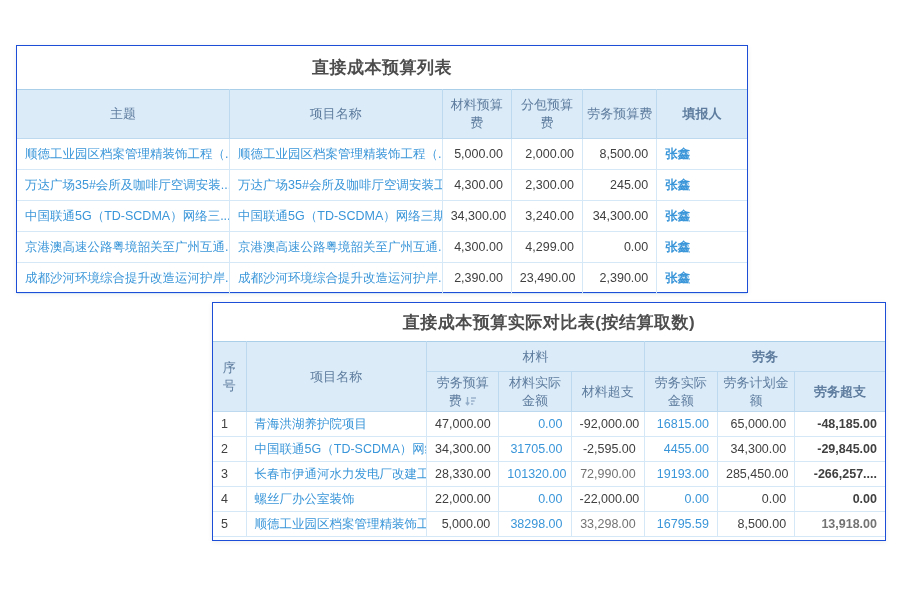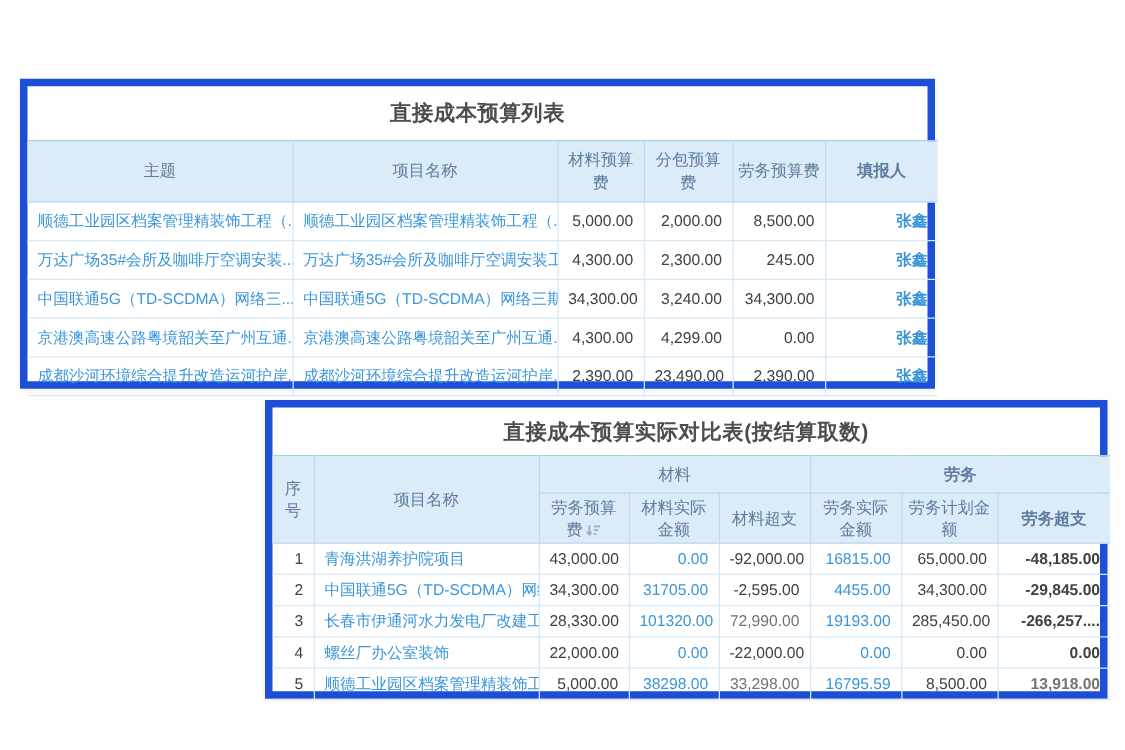--- a/index.html
+++ b/index.html
@@ -1,21 +1,21 @@
 <!DOCTYPE html>
 <html><head>
 <meta charset="utf-8">
 <style>
   * { margin:0; padding:0; box-sizing:border-box; }
   html,body { width:900px; height:600px; background:#ffffff; overflow:hidden;
     font-family:"Liberation Sans","DejaVu Sans",sans-serif; }
   .stage { position:relative; width:900px; height:600px; background:#fff; }
 
-  .card { position:absolute; background:#fff; border:6px solid #1d4ed8;
-    box-shadow:0 1px 5px rgba(0,0,0,0.07);margin-top:18px; }
+  .card { position:absolute; background:#fff; border:1px solid #1d4ed8;
+    box-shadow:0 1px 5px rgba(0,0,0,0.07); }
   .card1 { left:16px; top:45px; width:732px; height:248px; }
   .card2 { left:212px; top:302px; width:674px; height:239px; }
 
   .card-title { display:flex; align-items:center; justify-content:center;
     font-size:17px; font-weight:bold; color:#4d4d4d; letter-spacing:0.5px; }
   .card1 .card-title { height:43px; }
   .card2 .card-title { height:38px; }
 
   table { width:100%; border-collapse:collapse; table-layout:fixed;padding-left:18px; }
 
@@ -31,21 +31,21 @@
   tbody tr:last-child > td { border-bottom:1px solid #d4e8f7; }
 
   .card1 thead th { height:49px; }
   .card1 tbody td { height:31px; }
   .card2 .group-row th { height:30px; }
   .card2 .sub-row th { height:38px; }
   .card2 tbody td { height:25px; font-size:12.5px; }
 
   .cell-left   { text-align:left; }
   .cell-right  { text-align:right; }
-  .cell-center { text-align:right; }
+  .cell-center { text-align:left; }
 
   .link { color:#3a96d9; cursor:pointer; }
   .num-blue { color:#3a96d9; }
   .num-red  { color:#737373; }
 
   .sort-icon { display:inline-block; width:12px; height:10px; margin-left:3px;
     vertical-align:-1px; cursor:pointer; }
   .sort-icon svg { display:block; }
 </style>
 </head>
@@ -153,21 +153,21 @@
           <th>材料超支</th>
           <th>劳务实际金额</th>
           <th>劳务计划金额</th>
           <th>劳务超支</th>
         </tr>
       </thead>
       <tbody>
         <tr>
           <td class="cell-center">1</td>
           <td class="cell-left"><span class="link">青海洪湖养护院项目</span></td>
-          <td class="cell-right">43,000.00</td>
+          <td class="cell-right">47,000.00</td>
           <td class="cell-right num-blue">0.00</td>
           <td class="cell-right">-92,000.00</td>
           <td class="cell-right num-blue">16815.00</td>
           <td class="cell-right">65,000.00</td>
           <td class="cell-right">-48,185.00</td>
         </tr>
         <tr>
           <td class="cell-center">2</td>
           <td class="cell-left"><span class="link">中国联通5G（TD-SCDMA）网络三</span></td>
           <td class="cell-right">34,300.00</td>

